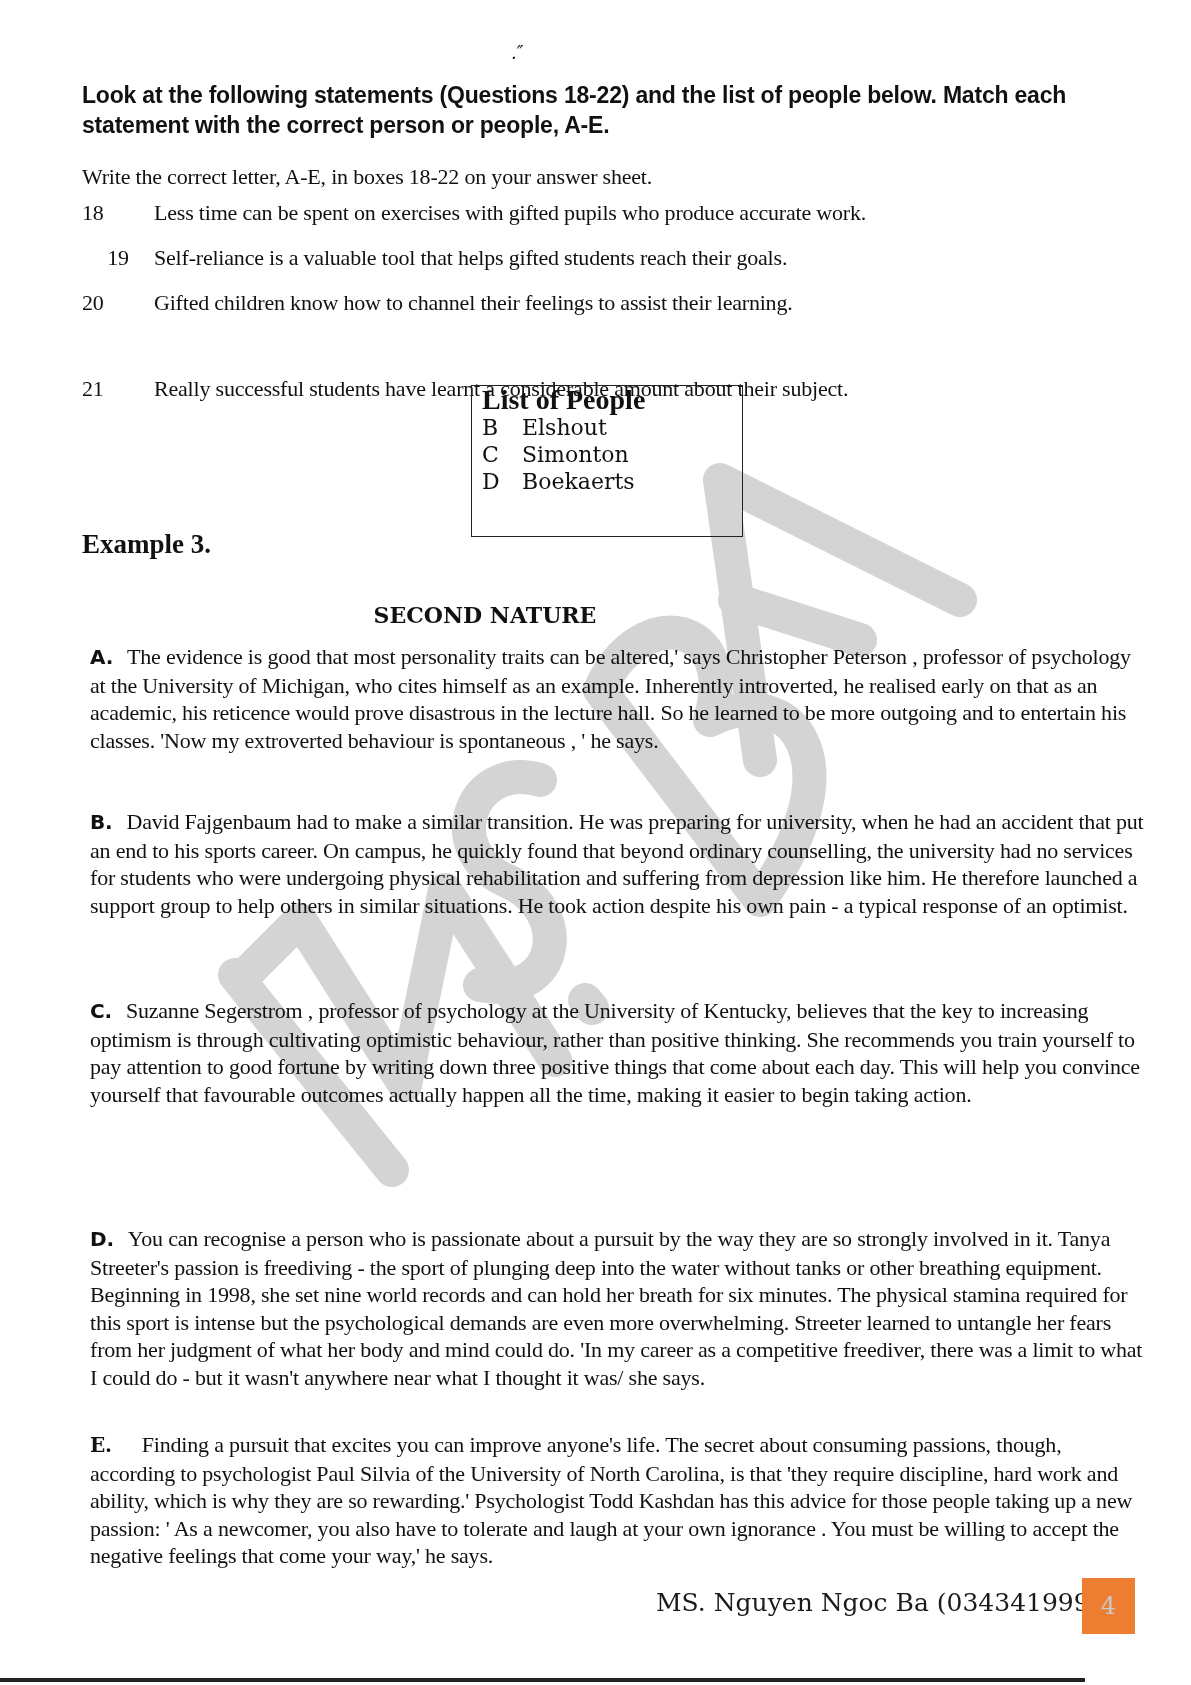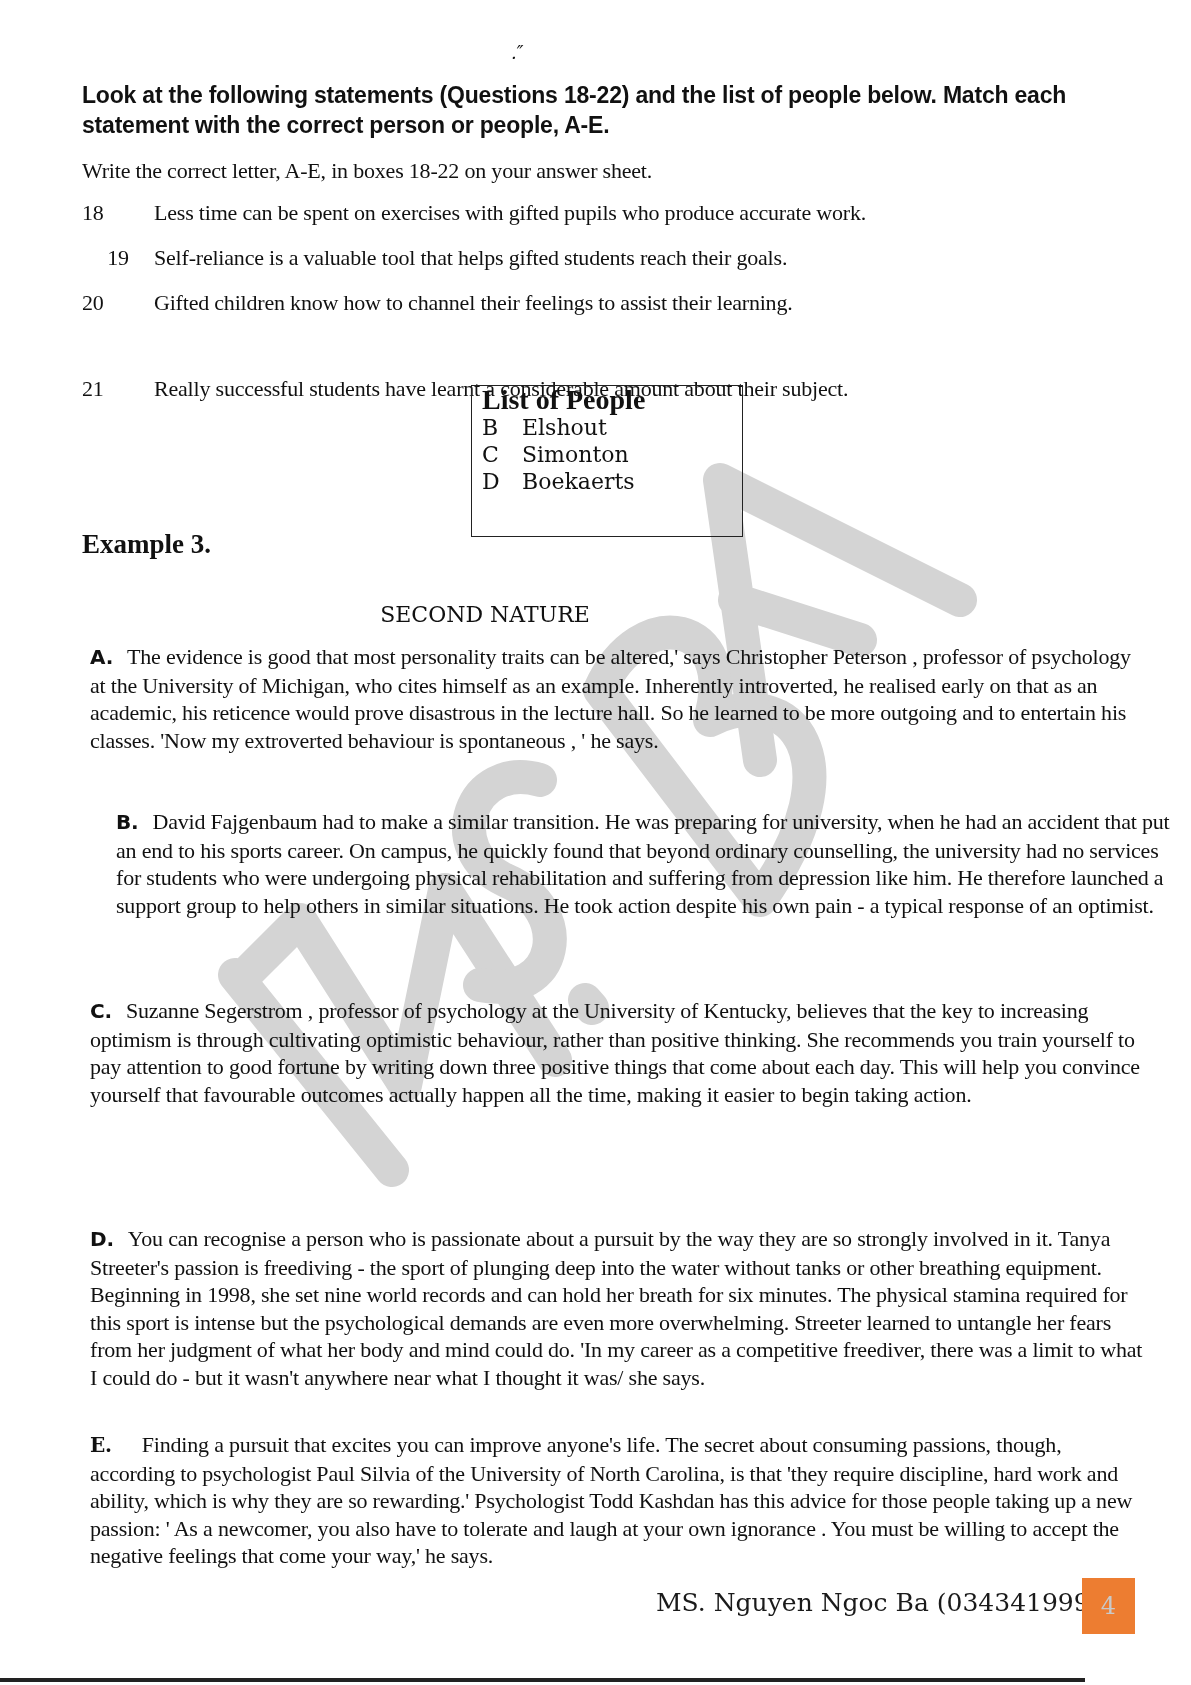--- a/index.html
+++ b/index.html
@@ -15,40 +15,40 @@
     }
     .content { position: absolute; left: 0; top: 0; width: 1191px; z-index: 1; }
     .abs { position: absolute; white-space: nowrap; }
     .stray-mark { left: 511px; top: 42px; font-size: 18px; font-style: italic; }
     .instr-bold {
       left: 82px; top: 80px; width: 1060px; white-space: normal;
       font-family: Liberation Sans, sans-serif; font-weight: bold; font-size: 23px;
       line-height: 30px; letter-spacing: -0.2px;
     }
     .instr {
-      left: 82px; top: 158px; font-family: "Liberation Serif", serif;
+      left: 82px; top: 164px; font-family: "Liberation Serif", serif;
       font-size: 22px; letter-spacing: -0.2px;
     }
     .q-row { left: 82px; font-family: "Liberation Serif", serif; font-size: 22px; letter-spacing: -0.2px; }
     .q-num { display: inline-block; width: 72px; }
     .people-box {
       position: absolute; left: 471px; top: 385px; width: 272px; height: 152px;
       border: 1.2px solid #222; box-sizing: border-box; padding: 0 0 0 10px;
       font-family: "DejaVu Serif", serif; font-size: 22px; line-height: 27px;
       background: transparent;
     }
     .people-title { font-weight: bold; font-family: "Liberation Serif", serif; font-size: 28px; line-height: 28px; }
     .people-letter { display: inline-block; width: 40px; }
     .example {
       left: 82px; top: 529px; font-family: "Liberation Serif", serif;
       font-weight: bold; font-size: 27px;
     }
     .title {
       left: 0; width: 970px; top: 602px; text-align: center;
-      font-family: "DejaVu Serif", serif; font-weight: normal; font-size: 22px;
+      font-family: "DejaVu Serif", serif; font-weight: bold; font-size: 22px;
     }
     .para {
       position: absolute; left: 90px; width: 1060px;
       font-family: "Liberation Serif", serif; font-size: 22px; line-height: 27.5px;
       letter-spacing: -0.2px; white-space: normal;
     }
     .para-letter { font-family: "DejaVu Sans", sans-serif; font-weight: bold; font-size: 20px; margin-right: 14px; }
     .para-letter.serif { font-family: "DejaVu Serif", serif; margin-right: 30px; }
     .footer-author {
       left: 656px; top: 1588px; font-family: "DejaVu Serif", serif; font-size: 25px; color: #1a1a1a;
@@ -109,21 +109,21 @@
       <div><span class="people-letter">D</span><span>Boekaerts</span></div>
     </div>
 
     <div class="abs example">Example 3.</div>
     <div class="abs title">SECOND NATURE</div>
 
     <div class="para" style="top:643px;">
       <span class="para-letter">A.</span><span>The evidence is good that most personality traits can be altered,' says Christopher Peterson , professor of psychology at the University of Michigan, who cites himself as an example. Inherently introverted, he realised early on that as an academic, his reticence would prove disastrous in the lecture hall. So he learned to be more outgoing and to entertain his classes. 'Now my extroverted behaviour is spontaneous , ' he says.</span>
     </div>
 
-    <div class="para" style="top:808px;margin-left:26px;">
+    <div class="para" style="top:808px;">
       <span class="para-letter">B.</span><span>David Fajgenbaum had to make a similar transition. He was preparing for university, when he had an accident that put an end to his sports career. On campus, he quickly found that beyond ordinary counselling, the university had no services for students who were undergoing physical rehabilitation and suffering from depression like him. He therefore launched a  support group to help others in similar situations. He took action despite his own pain - a  typical response of an optimist.</span>
     </div>
 
     <div class="para" style="top:997px;">
       <span class="para-letter">C.</span><span>Suzanne Segerstrom , professor of psychology at the University of Kentucky, believes that the key to increasing optimism is through cultivating optimistic behaviour, rather than positive thinking. She recommends you train yourself to pay attention to good fortune by writing down three positive things that come about each day. This will help you convince yourself that favourable outcomes actually happen all the time, making it easier to begin taking action.</span>
     </div>
 
     <div class="para" style="top:1225px;">
       <span class="para-letter">D.</span><span>You can recognise a person who is passionate about a pursuit by the way they are so strongly involved in it. Tanya Streeter's passion is freediving - the sport of plunging deep into the water without tanks or other breathing equipment. Beginning in 1998, she set nine world records and can hold her breath for six minutes. The physical stamina required for this sport  is intense but the psychological demands are even more overwhelming. Streeter learned to untangle her fears from her judgment of what her body and mind could do. 'In my career as a competitive freediver, there was a limit to what I could do - but it wasn't anywhere near what I thought it was/ she says.</span>
     </div>

